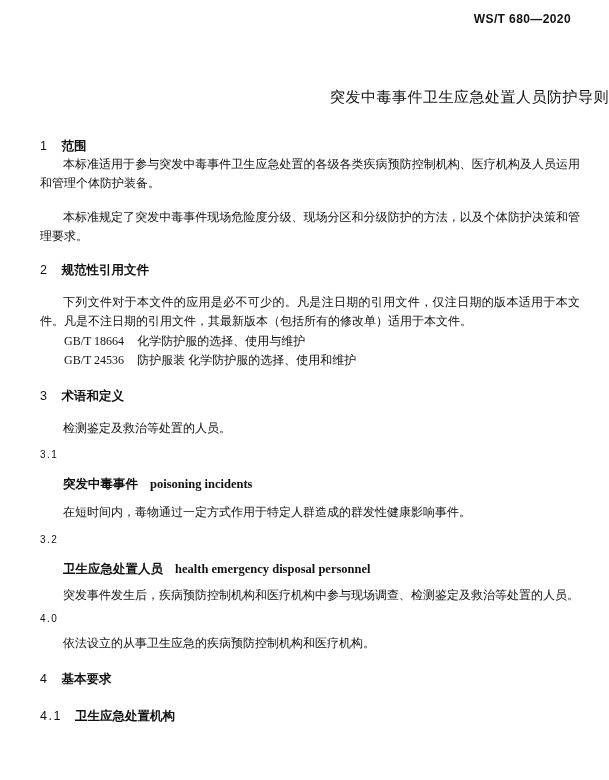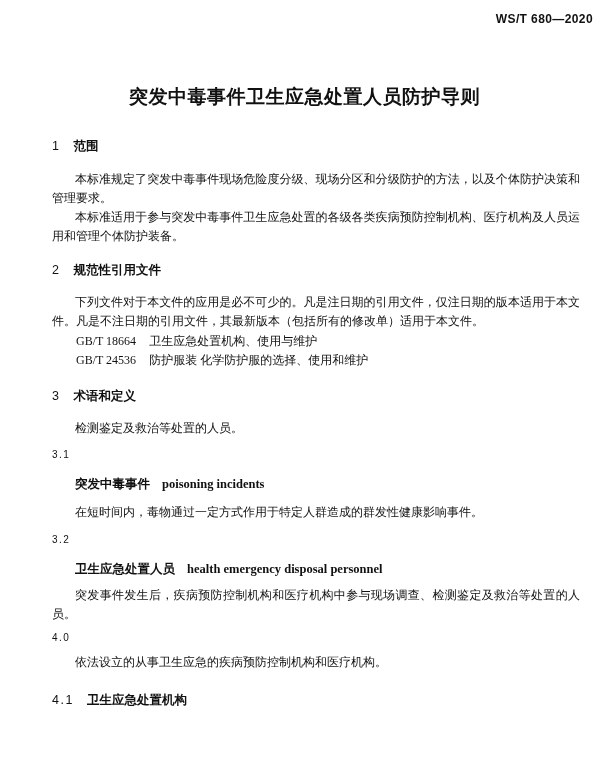--- a/index.html
+++ b/index.html
@@ -9,39 +9,39 @@
     height: 780px;
     background: #ffffff;
     color: #111111;
     font-family: "Liberation Serif", serif;
     overflow: hidden;
     margin: 0 auto;
     position: relative;
   }
   .doc-code {
     padding-top: 12px;
-    padding-right: 16px;
+    padding-right: 38px;
     text-align: right;
     font-family: "Liberation Sans", sans-serif;
     font-weight: bold;
     font-size: 12px;
     line-height: 15px;
     letter-spacing: 0.4px;
   }
   .doc-title {
     margin-top: 57px;
-    text-align: center;
+    text-align: right;
     font-family: "Liberation Sans", sans-serif;
-    font-weight: bold;
-    font-size: 19px;
+    font-weight: normal;
+    font-size: 15px;
     line-height: 25px;
     letter-spacing: 0.5px;
   }
   .content {
-    margin-left: 52px;
+    margin-left: 40px;
     margin-right: 29px;
   }
   .sec-heading {
     font-family: "Liberation Sans", sans-serif;
     font-size: 12.5px;
     line-height: 17px;
     white-space: nowrap;
   }
   .sec-num {
     font-weight: normal;
@@ -94,30 +94,30 @@
 
   <div class="doc-code">WS/T 680—2020</div>
 
   <div class="doc-title">突发中毒事件卫生应急处置人员防护导则</div>
 
   <div class="content">
 
     <div class="sec-heading" style="margin-top:29px">
       <span class="sec-num">1</span><span class="sec-label">范围</span>
     </div>
+    <p class="body-para">本标准适用于参与突发中毒事件卫生应急处置的各级各类疾病预防控制机构、医疗机构及人员运用和管理个体防护装备。</p>
     <p class="body-para" style="margin-top:15px">本标准规定了突发中毒事件现场危险度分级、现场分区和分级防护的方法，以及个体防护决策和管理要求。</p>
-    <p class="body-para">本标准适用于参与突发中毒事件卫生应急处置的各级各类疾病预防控制机构、医疗机构及人员运用和管理个体防护装备。</p>
 
     <div class="sec-heading" style="margin-top:16px">
       <span class="sec-num">2</span><span class="sec-label">规范性引用文件</span>
     </div>
     <p class="body-para" style="margin-top:14px">下列文件对于本文件的应用是必不可少的。凡是注日期的引用文件，仅注日期的版本适用于本文件。凡是不注日期的引用文件，其最新版本（包括所有的修改单）适用于本文件。</p>
     <div style="margin-top:1px">
       <div class="ref-line">
-        <span>GB/T 18664</span><span class="ref-title">卫生应急处置机构、使用与维护</span>
+        <span>GB/T 18664</span><span class="ref-title">化学防护服的选择、使用与维护</span>
       </div>
       <div class="ref-line">
         <span>GB/T 24536</span><span class="ref-title">防护服装 化学防护服的选择、使用和维护</span>
       </div>
     </div>
 
     <div class="sec-heading" style="margin-top:18px">
       <span class="sec-num">3</span><span class="sec-label">术语和定义</span>
     </div>
     <p class="body-para" style="margin-top:14px">检测鉴定及救治等处置的人员。</p>
@@ -130,19 +130,22 @@
 
     <div class="clause-num" style="margin-top:10px">3.2</div>
     <div class="term-line" style="margin-top:12px">
       <span class="term-zh">卫生应急处置人员</span><span class="term-en">health emergency disposal personnel</span>
     </div>
     <p class="body-para" style="margin-top:8px">突发事件发生后，疾病预防控制机构和医疗机构中参与现场调查、检测鉴定及救治等处置的人员。</p>
 
     <div class="clause-num" style="margin-top:6px">4.0</div>
     <p class="body-para" style="margin-top:8px">依法设立的从事卫生应急的疾病预防控制机构和医疗机构。</p>
 
+    <div class="sec-heading" style="margin-top:18px">
+      <span class="sec-num">4</span><span class="sec-label">基本要求</span>
+    </div>
 
     <div class="sec-heading" style="margin-top:20px">
       <span class="sec-num">4.1</span><span class="sec-label">卫生应急处置机构</span>
     </div>
 
   </div>
 </div>
 
 </body></html>

